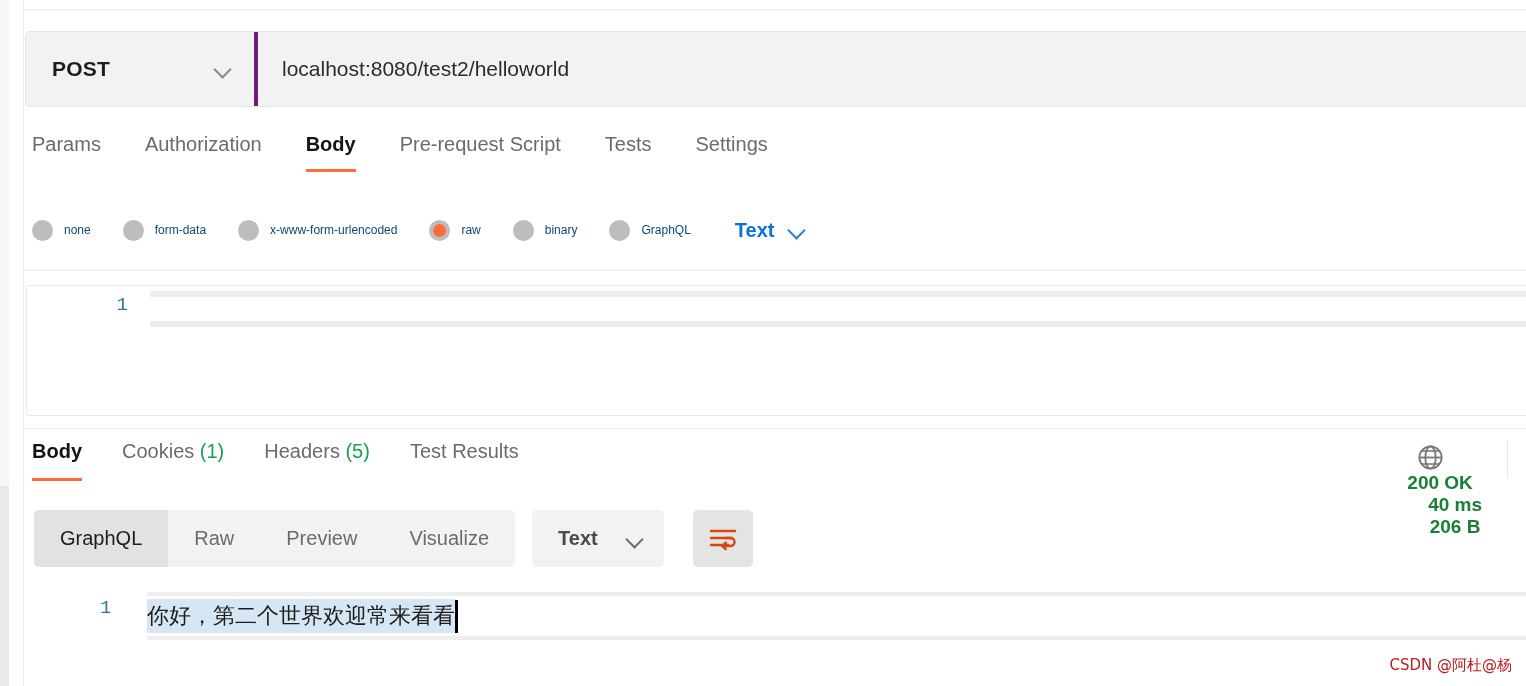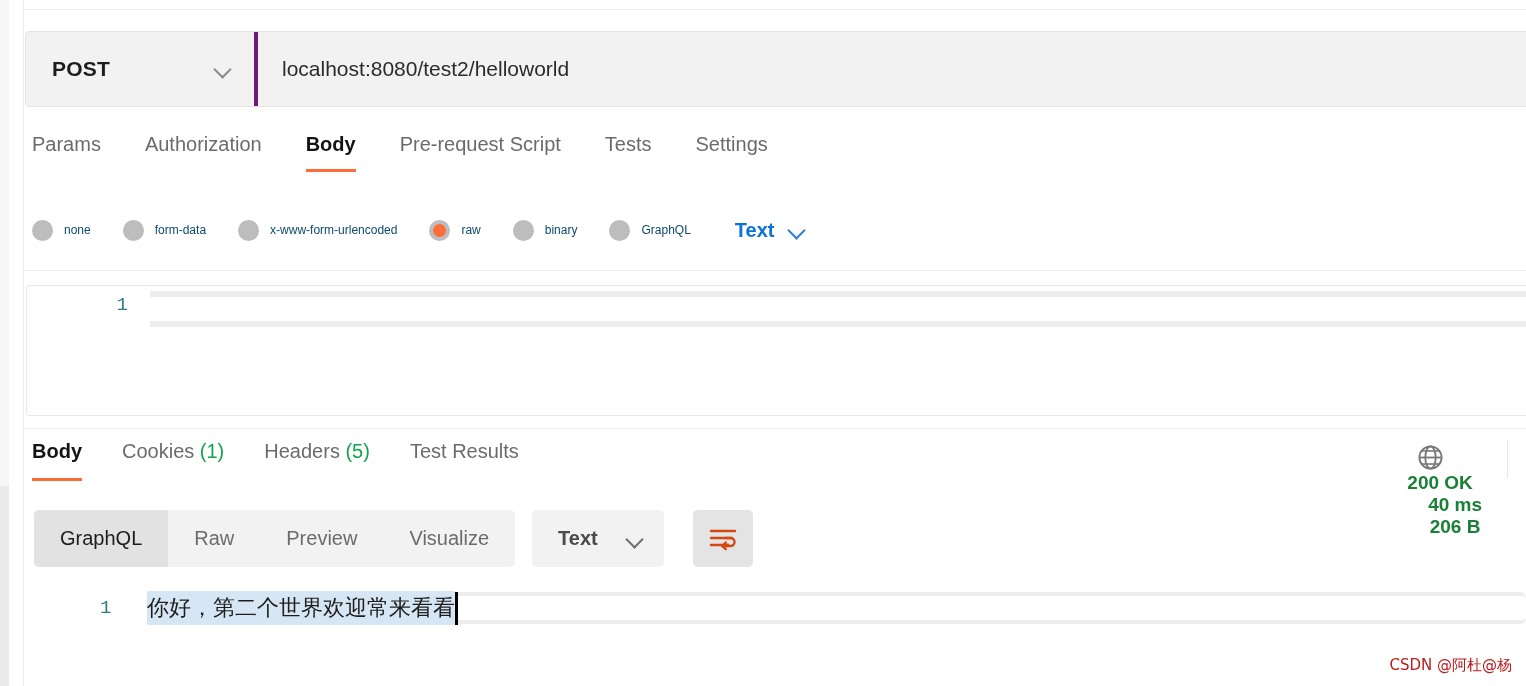--- a/index.html
+++ b/index.html
@@ -409,27 +409,26 @@
     top: 12px;
     font-family: "Liberation Mono", monospace;
     font-size: 19px;
     color: #2c7a8c;
   }
   .resp-line {
     position: absolute;
     left: 121px;
     right: 0;
     top: 7px;
-    height: 32px;
+    height: 48px;
     border-top: 4px solid #ededed;
     border-bottom: 4px solid #ededed;
     box-sizing: border-box;
     display: flex;
     align-items: center;
-    border-radius: 6px;
   }
   .resp-text {
     font-size: 22px;
     color: #1d1d1d;
     background: #d7e6f5;
     line-height: 34px;
     white-space: pre;
     font-family: "DejaVu Sans", "Liberation Sans", sans-serif;
   }
   .caret {

